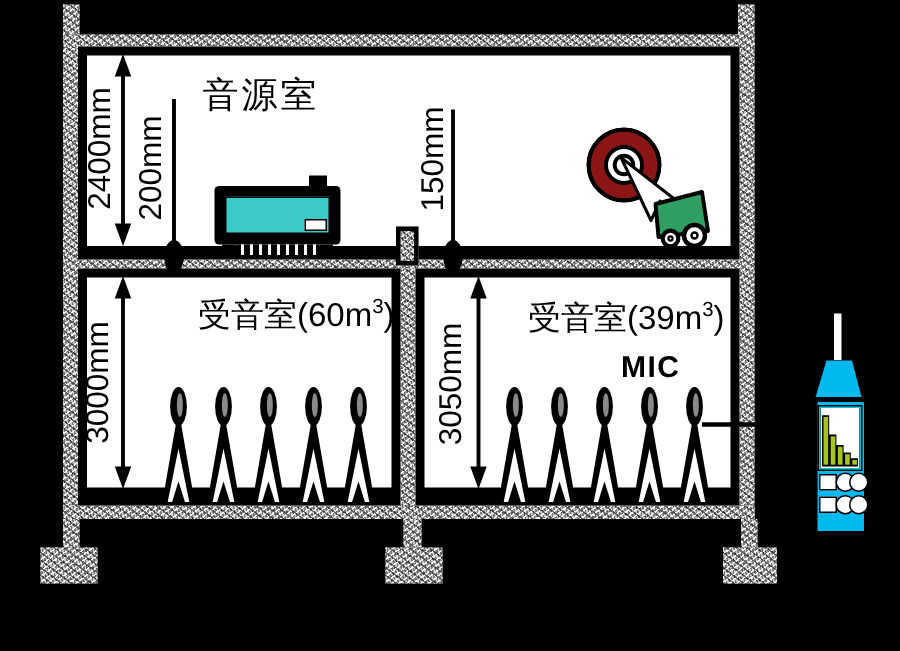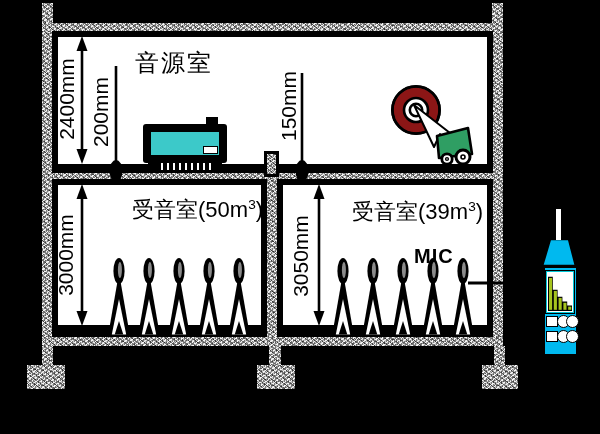--- a/index.html
+++ b/index.html
@@ -54,23 +54,23 @@
   <div class="concrete" style="left:27px;top:365px;width:38px;height:24px;"></div>
   <div class="concrete" style="left:257px;top:365px;width:38px;height:24px;"></div>
   <div class="concrete" style="left:482px;top:365px;width:36px;height:24px;"></div>
 
   <div class="room" style="left:52px;top:31px;width:441px;height:142px;border-bottom-width:9px;"></div>
   <div class="room" style="left:52px;top:179px;width:215px;height:158px;border-bottom-width:12px;"></div>
   <div class="room" style="left:277px;top:179px;width:216px;height:158px;border-bottom-width:12px;"></div>
   <div class="concrete" style="left:264px;top:151px;width:15px;height:26px;border:3px solid #000;box-sizing:border-box;"></div>
 
   <div class="jp" style="left:135px;top:47px;font-size:24px;letter-spacing:2px;">音源室</div>
-  <div class="jp" style="left:132px;top:195px;font-size:22px;"><span>受音室(50m</span><sup>3</sup><span>)</span></div>
+  <div class="jp" style="left:132px;top:195px;font-size:22px;"><span>受音室(60m</span><sup>3</sup><span>)</span></div>
   <div class="jp" style="left:352px;top:197px;font-size:22px;"><span>受音室(39m</span><sup>3</sup><span>)</span></div>
-  <div class="jp" style="left:414px;top:234px;font-size:20px;font-weight:bold;letter-spacing:1px;margin-top:11px;">MIC</div>
+  <div class="jp" style="left:414px;top:234px;font-size:20px;font-weight:bold;letter-spacing:1px;">MIC</div>
 
   <div class="vtext" style="left:2px;top:87px;">2400mm</div>
   <div class="vtext" style="left:36px;top:100px;">200mm</div>
   <div class="vtext" style="left:224px;top:94px;">150mm</div>
   <div class="vtext" style="left:1px;top:243px;">3000mm</div>
   <div class="vtext" style="left:236px;top:244px;">3050mm</div>
 
   <div class="spk">
     <div class="spk-knob"></div>
     <div class="spk-case"></div>

